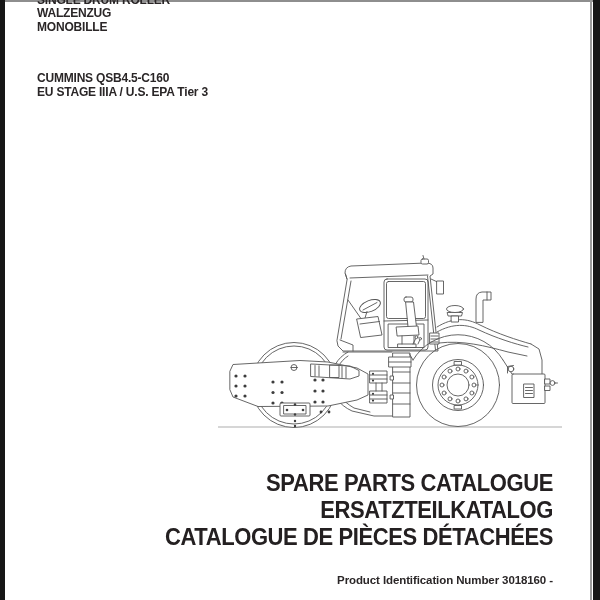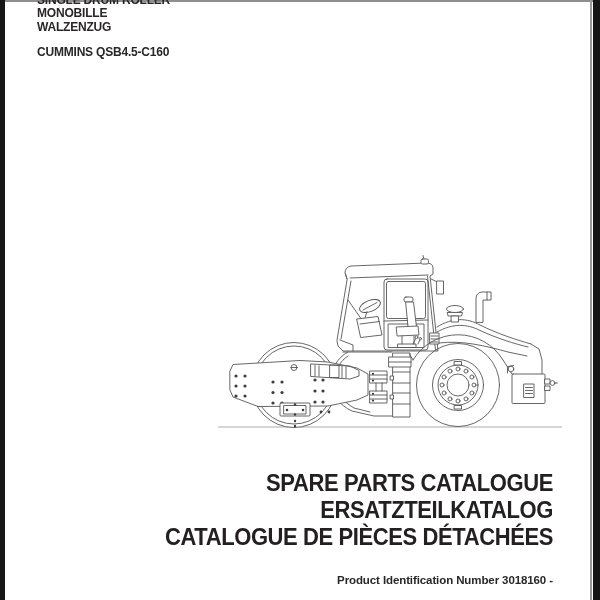--- a/index.html
+++ b/index.html
@@ -12,21 +12,21 @@
   .scan-bar.left{left:0;width:5px;}
   .scan-bar.right{right:0;width:7px;}
   .edge-line-right{position:absolute;left:590px;top:0;width:2px;height:600px;background:#9b9b9b;}
   .edge-line-top{position:absolute;left:0;top:0;width:600px;height:2px;background:#8e8e8e;}
 
   .header-block{
     position:absolute;left:37px;top:-6px;
     font-size:12px;font-weight:bold;letter-spacing:-0.2px;
     line-height:13.4px;color:#2a2627;white-space:nowrap;
   }
-  .engine-block{margin-top:12px;}
+  .engine-block{margin-top:38px;}
 
   .title-block{
     position:absolute;right:47px;top:470px;
     text-align:right;color:#242021;white-space:nowrap;
     font-size:22px;font-weight:bold;letter-spacing:-0.4px;line-height:24px;
     transform:scaleY(1.12);transform-origin:top right;
   }
 
   .footer-block{
     position:absolute;right:47px;top:573px;
@@ -41,24 +41,25 @@
 
 <div>
 
   <div class="edge-line-top"></div>
   <div class="scan-bar left"></div>
   <div class="edge-line-right"></div>
   <div class="scan-bar right"></div>
 
   <div class="header-block">
     <div>SINGLE DRUM ROLLER</div>
+    <div>WALZENZUG</div>
     <div>MONOBILLE</div>
-    <div>WALZENZUG</div>
     <div class="engine-block">
       <div>CUMMINS QSB4.5-C160</div>
+      <div>EU STAGE IIIA / U.S. EPA Tier 3</div>
     </div>
   </div>
 
   <svg class="illustration" viewBox="0 0 360 200">
 
     <line x1="8" y1="187" x2="352" y2="187" stroke="#c9c9c9" stroke-width="1.4"></line>
 
     <g stroke="#565656" stroke-width="0.9" fill="none" stroke-linejoin="round" stroke-linecap="round">
 
       <g>

